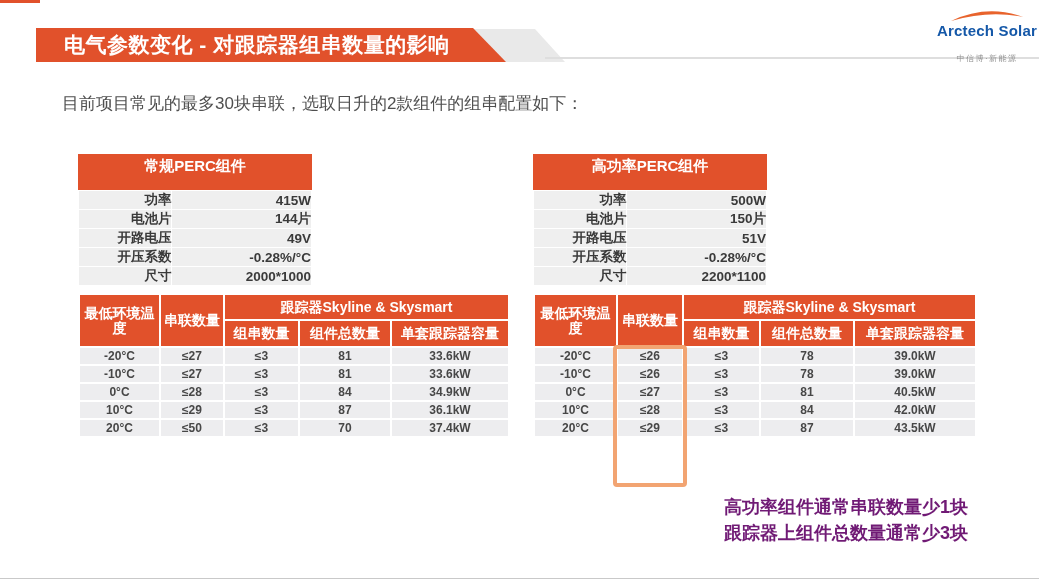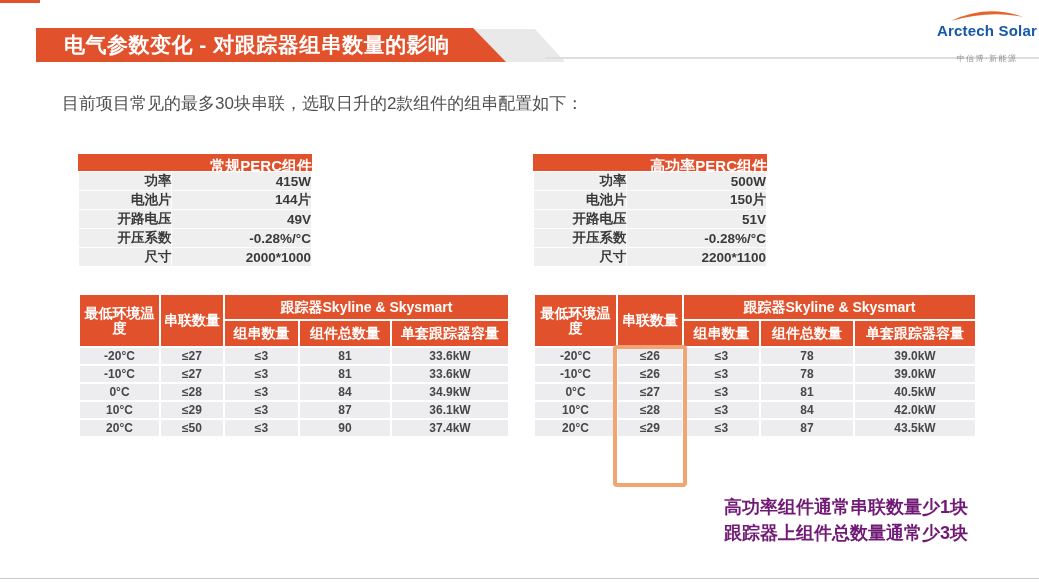--- a/index.html
+++ b/index.html
@@ -24,22 +24,22 @@
   
   .logo{position:absolute;left:936px;top:8px;width:102px;text-align:center;}
   .logo .name{color:#1558A8;font-size:15px;font-weight:bold;letter-spacing:0.2px;line-height:16px;}
   .logo .sub{color:#8f8f8f;font-size:8px;letter-spacing:1.5px;margin-top:14px;}
   .logo svg{display:block;margin:0 auto;}
 
   .subtitle{position:absolute;left:62px;top:92px;font-size:17px;color:#4f4f4f;}
 
   
   .spec{position:absolute;top:154px;width:234px;}
-  .spec .hdr{background:#E1512B;color:#fff;font-weight:bold;font-size:15px;text-align:right;
-    height:17px;line-height:23px;}
+  .spec .hdr{background:#E1512B;color:#fff;font-weight:bold;font-size:15px;text-align:center;
+    height:36px;line-height:23px;}
   .spec table{width:100%;border-collapse:separate;border-spacing:1px;background:#fff;}
   .spec td{background:#efefef;height:17px;text-align:right;font-size:13.5px;font-weight:bold;color:#3a3a3a;padding:0;}
   .spec td.lbl{width:40%;}
 
   
   .stringtable{position:absolute;top:293px;}
   .stringtable table{border-collapse:separate;border-spacing:2px;}
   .stringtable td{text-align:center;padding:0;}
   .stringtable td.h{background:#E1512B;color:#fff;font-weight:bold;font-size:14px;height:24px;line-height:15px;}
   .stringtable td.h2{height:25px;text-align:center;}
@@ -171,21 +171,21 @@
       <td class="b">10°C</td>
       <td class="b">≤29</td>
       <td class="b">≤3</td>
       <td class="b">87</td>
       <td class="b">36.1kW</td>
     </tr>
     <tr>
       <td class="b">20°C</td>
       <td class="b">≤50</td>
       <td class="b">≤3</td>
-      <td class="b">90</td>
+      <td class="b">70</td>
       <td class="b">37.4kW</td>
     </tr>
   </tbody>
     </table>
 </div>
 
 <div class="stringtable" style="left:533px;">
   <table>
     <colgroup>
         <col style="width:81px">

